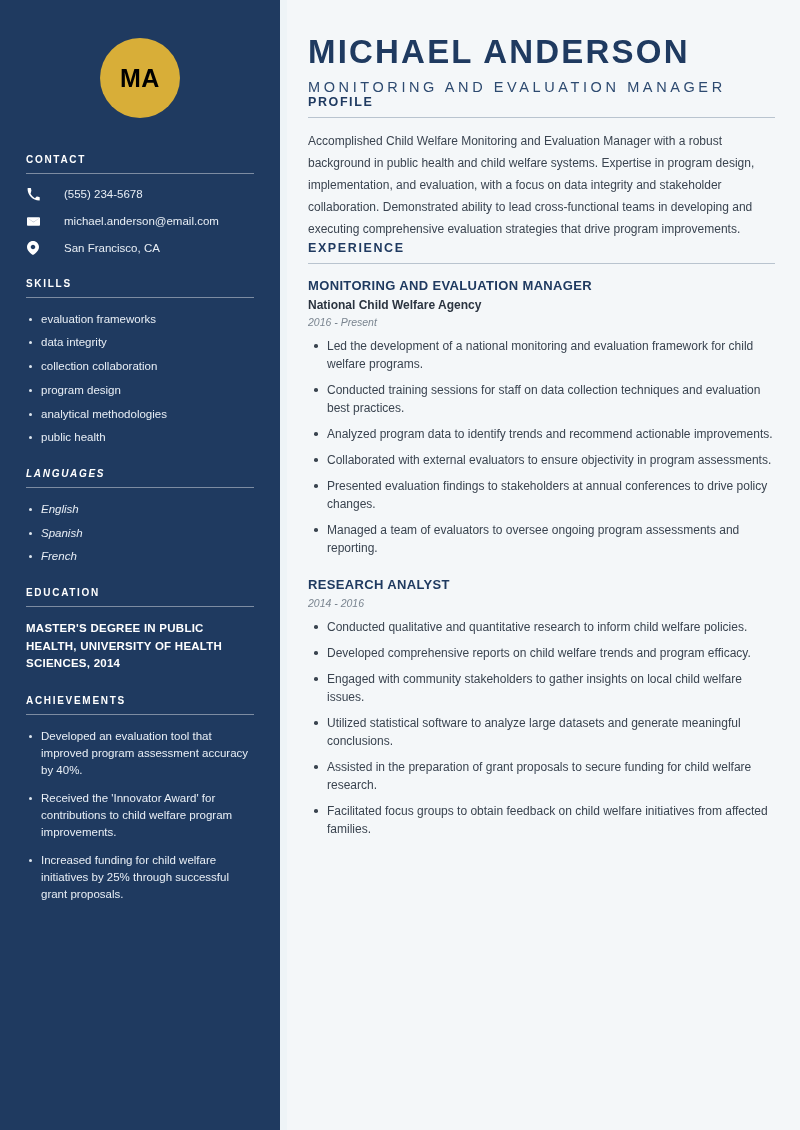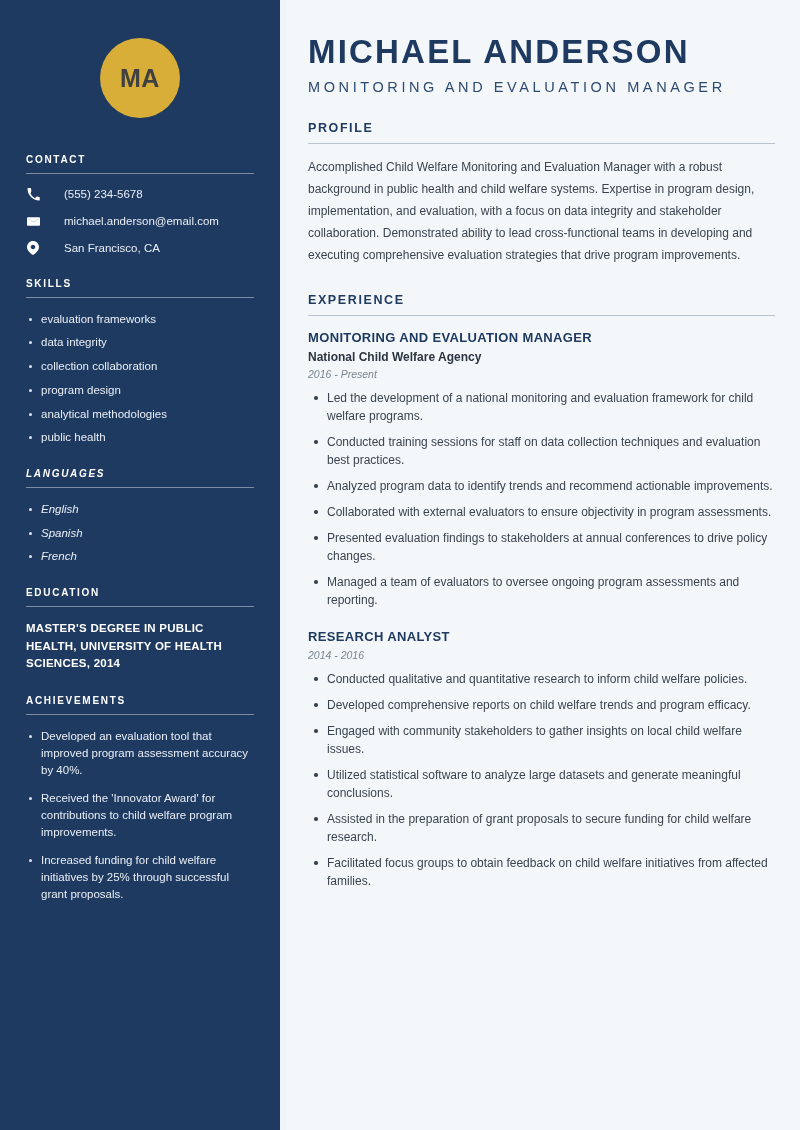--- a/index.html
+++ b/index.html
@@ -49,21 +49,21 @@
     justify-content: center;
     padding-top: 38px;
     padding-bottom: 36px;
   }
 
   .avatar {
     width: 80px;
     height: 80px;
     border-radius: 50%;
     background: #d8ae38;
-    color: #404040;
+    color: #000000;
     display: flex;
     align-items: center;
     justify-content: center;
     font-size: 25px;
     font-weight: bold;
     letter-spacing: 0.5px;
   }
 
   .side-section { margin-bottom: 22px; }
 
@@ -155,21 +155,21 @@
   }
 
   .job-title-head {
     margin-top: 9px;
     font-size: 14.5px;
     letter-spacing: 3.6px;
     color: #2d4a70;
     font-weight: normal;
   }
 
-  .main-section { margin-top: 26px; }
+  .main-section { }
 
   .main-heading {
     font-size: 12.5px;
     font-weight: bold;
     letter-spacing: 1.6px;
     color: #1f3a60;
     padding-bottom: 8px;
   }
 
   .main-rule {

